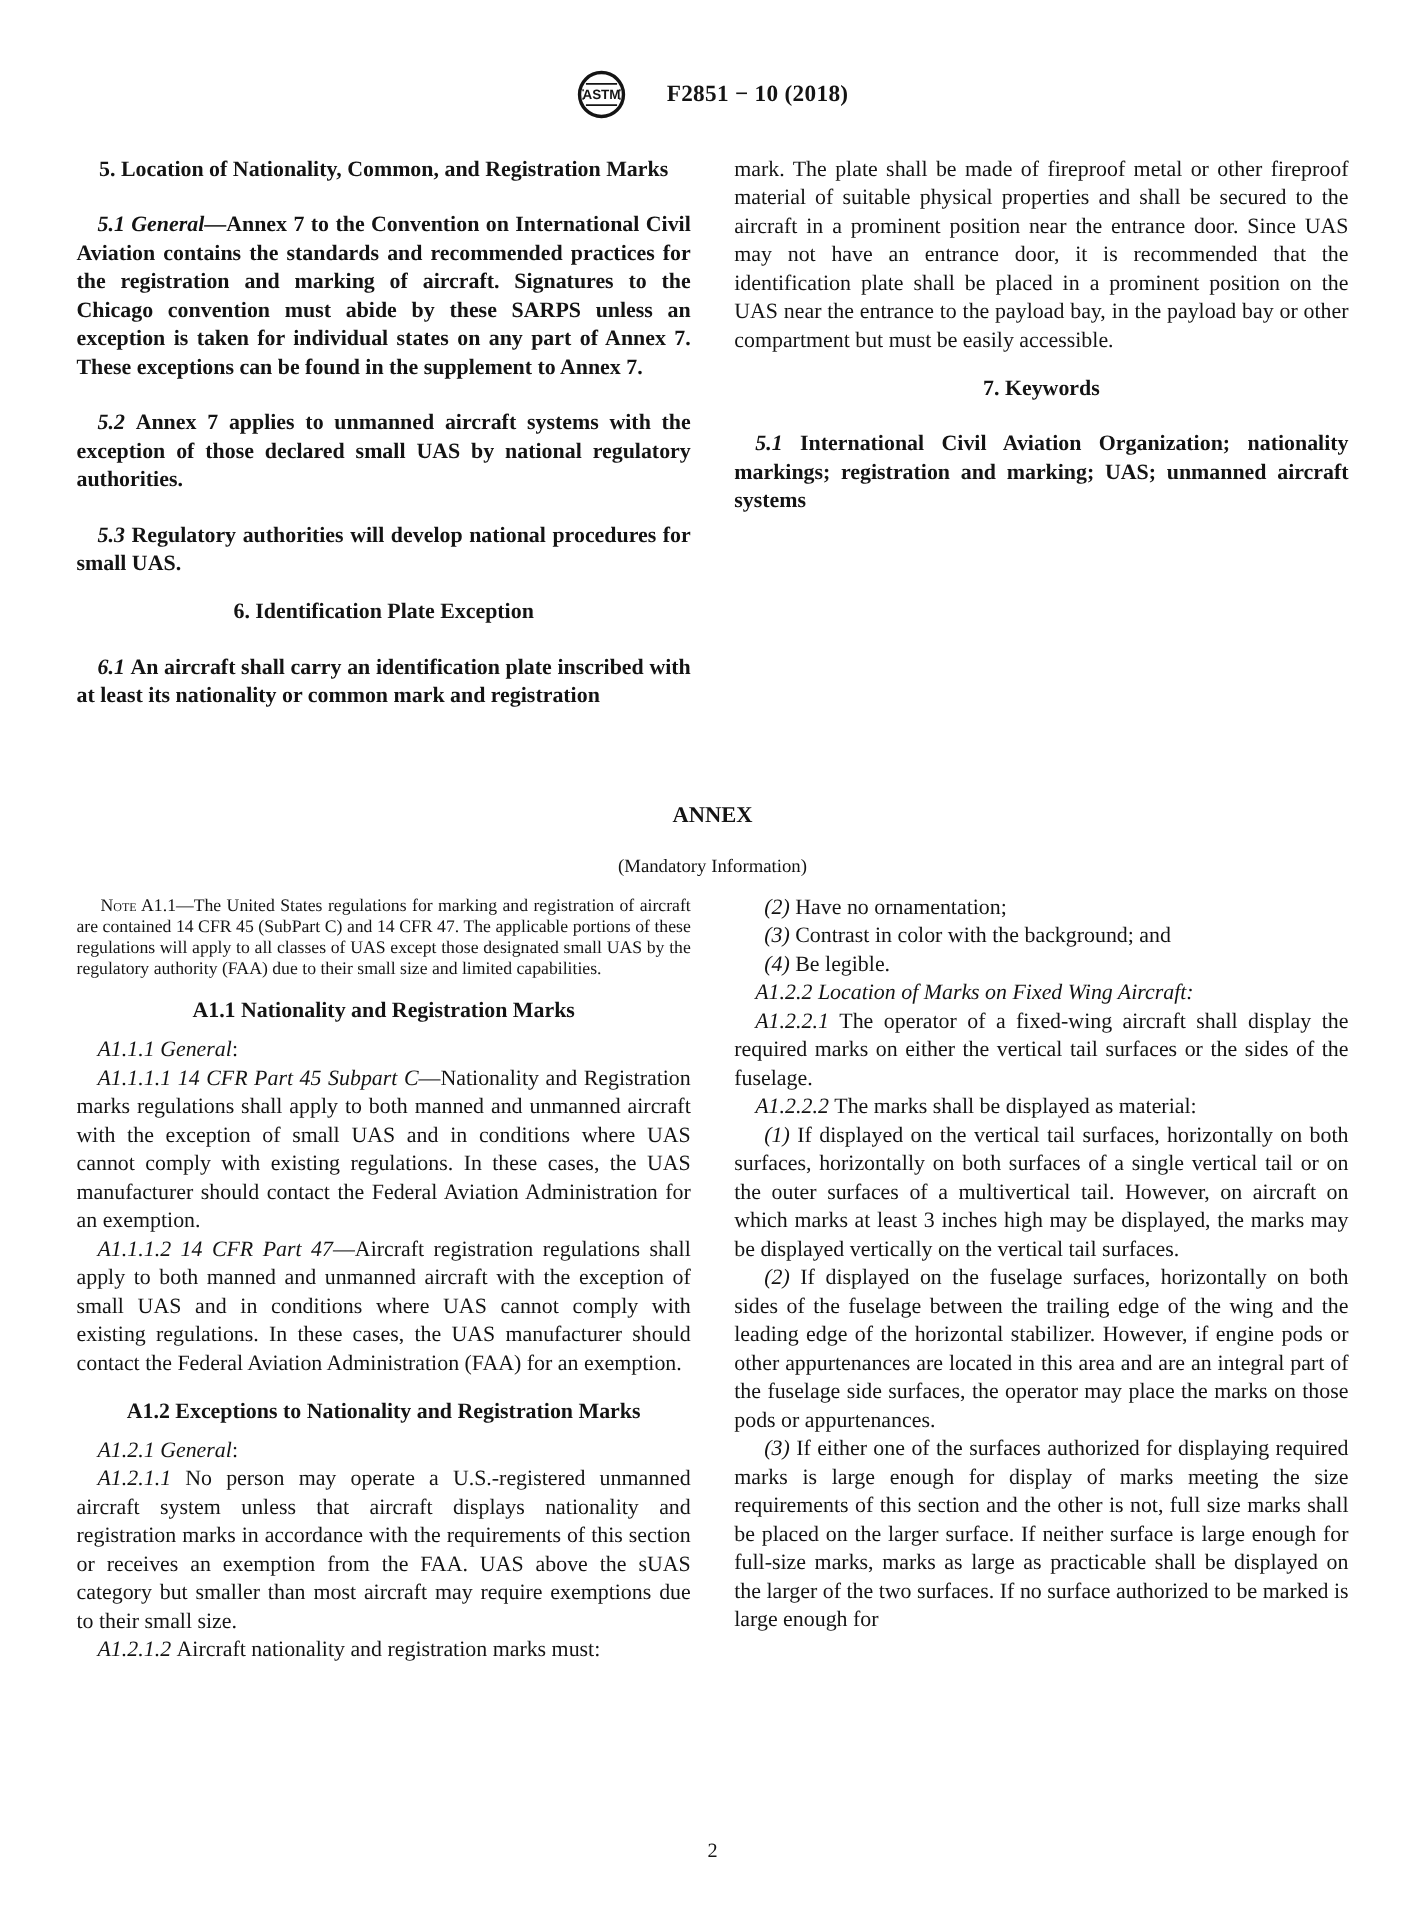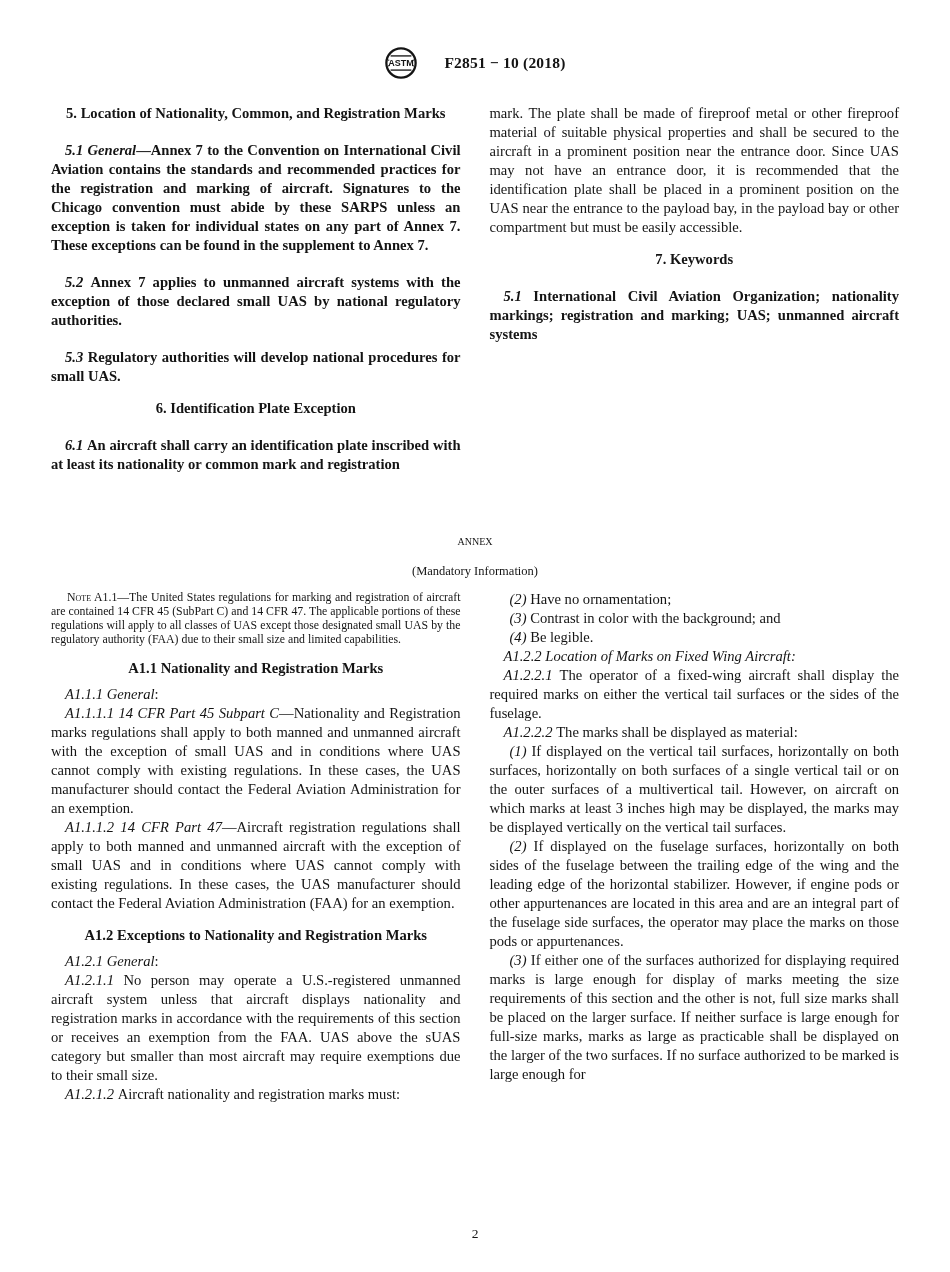--- a/index.html
+++ b/index.html
@@ -26,21 +26,21 @@
   
   .h { font-weight: 700; text-align: center; padding-left: 18px; text-indent: -18px; margin: 13px 0 7px 0; }
   .col .blk:first-child { margin-top: 0; }
   .p.ind  { text-indent: 14px; }
   .p.ind2 { text-indent: 20px; }
   .gap { margin-top: 18px; font-weight: bold; }
   .note { font-size: 11.8px; line-height: 14px; text-indent: 16px; margin: 0 0 9px 0; }
 
   
   .annex-head { text-align: center; margin-top: 62px; }
-  .annex-title { font-weight: 400; font-size: 10px; }
+  .annex-title { font-weight: 700; font-size: 15px; }
   .annex-sub   { font-weight: 400; font-size: 12.5px; margin-top: 17px; }
   .annex-a1    { font-weight: 700; font-size: 13.5px; margin-top: 16px; line-height: 18px; padding: 0 6px; }
   .annex-cols  { margin-top: 11px; }
 
   
   .pg-footer { position: absolute; left: 0; right: 0; bottom: 30px; text-align: center; font-size: 13.5px; }
 </style>
 </head>
 <body>
 

